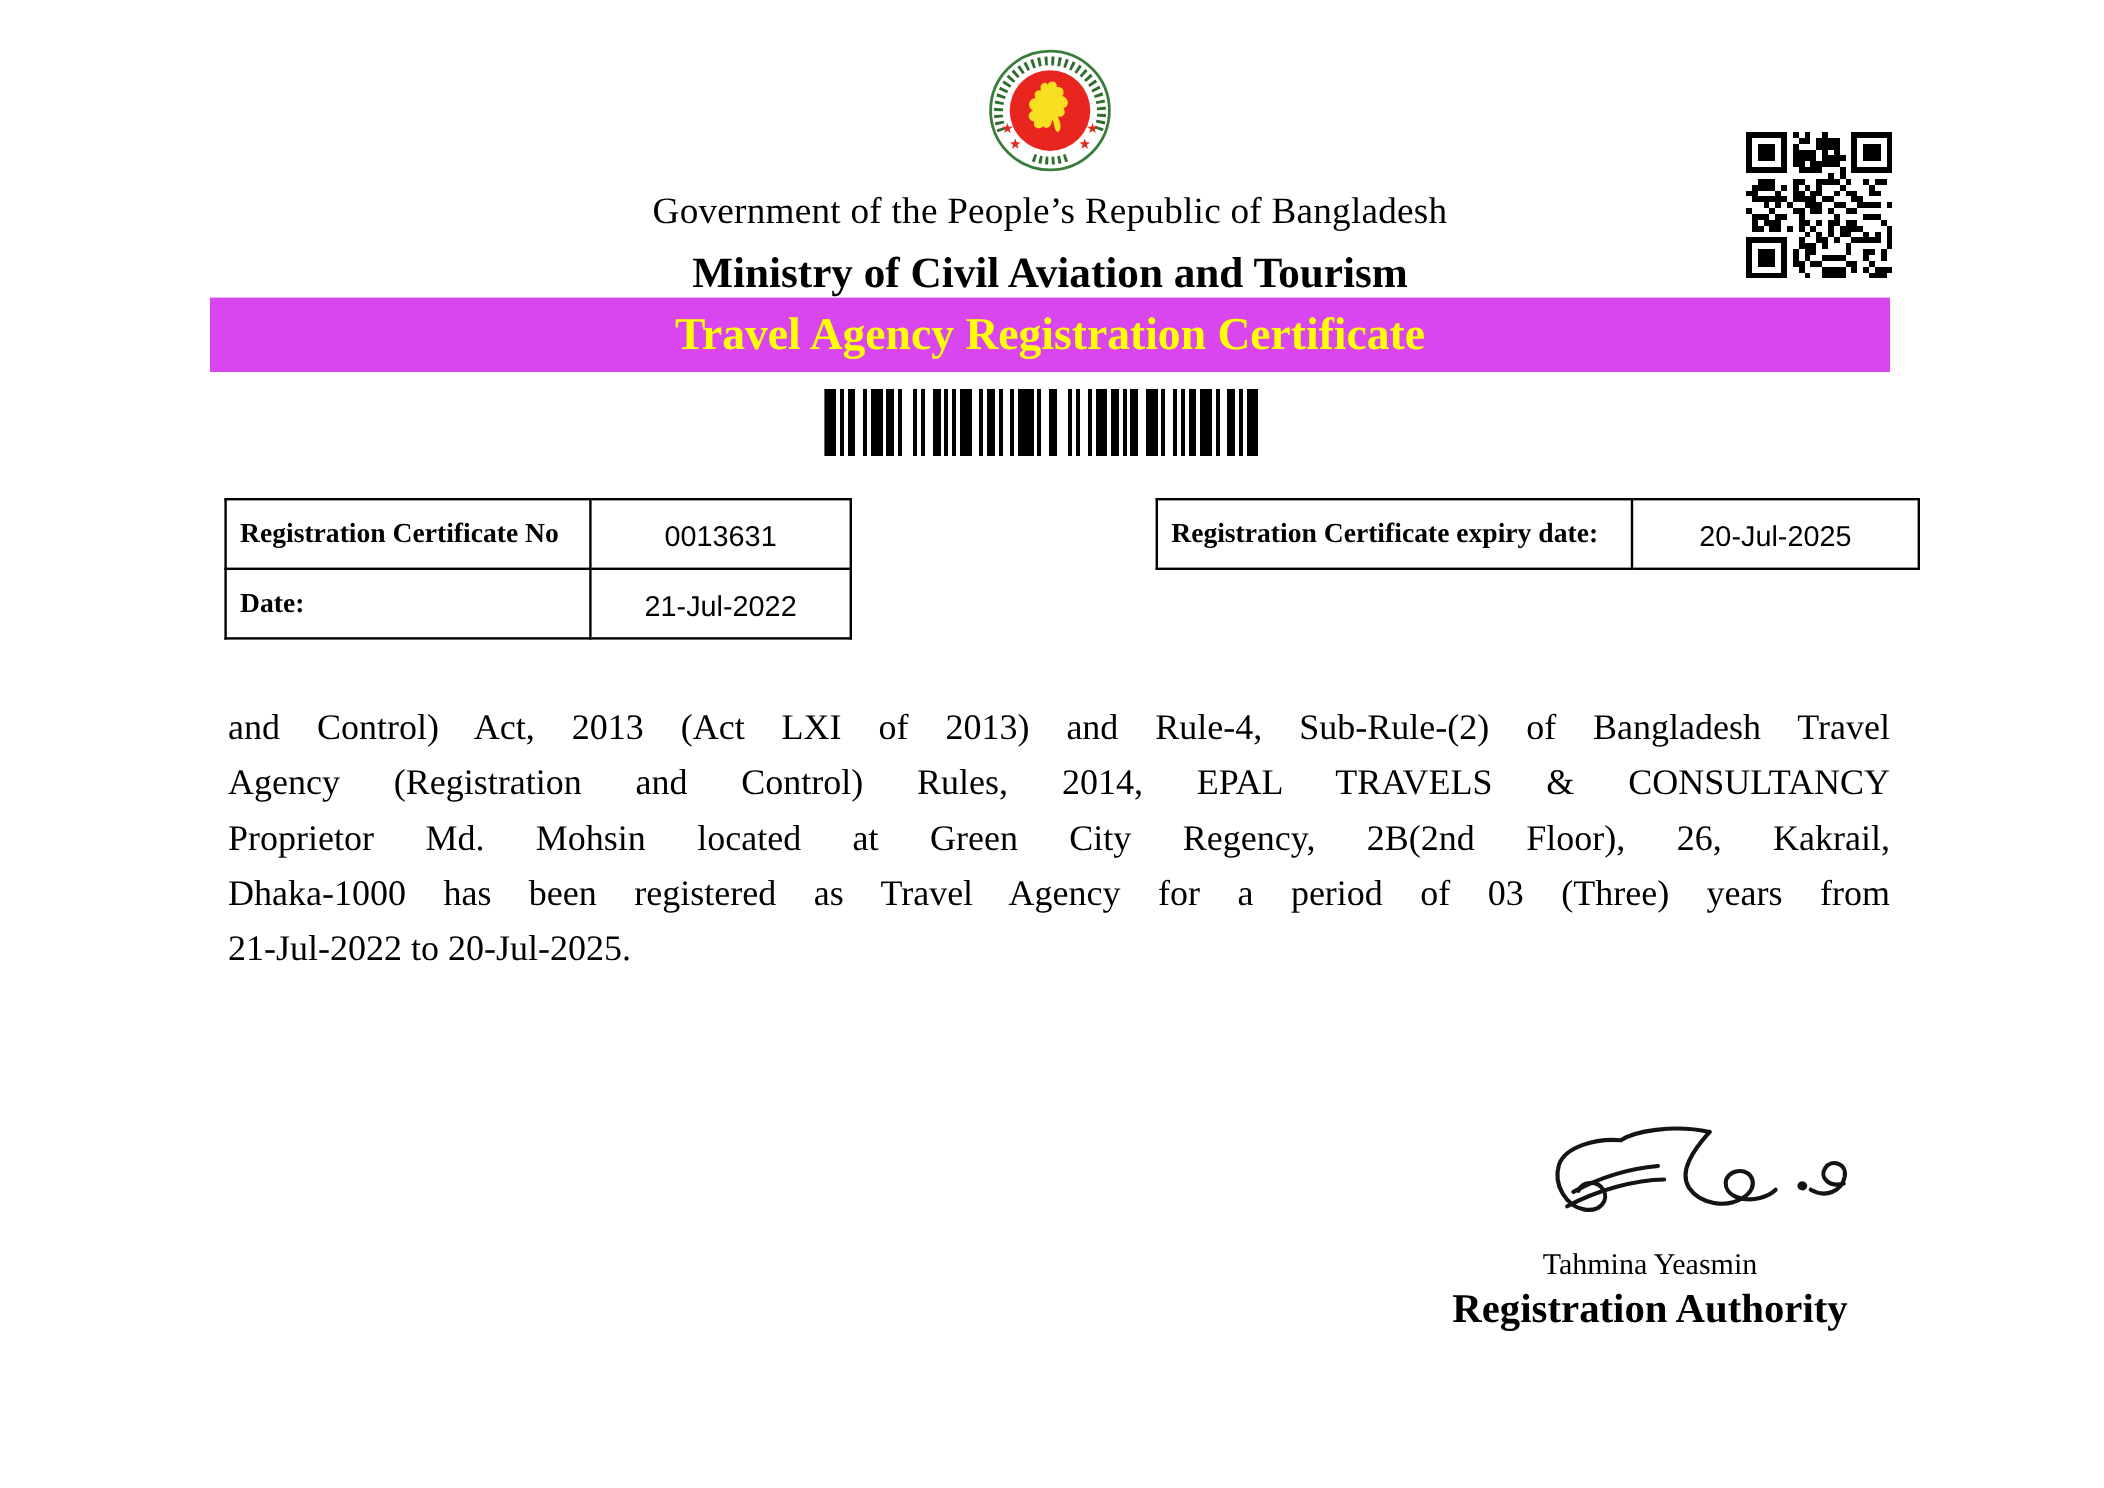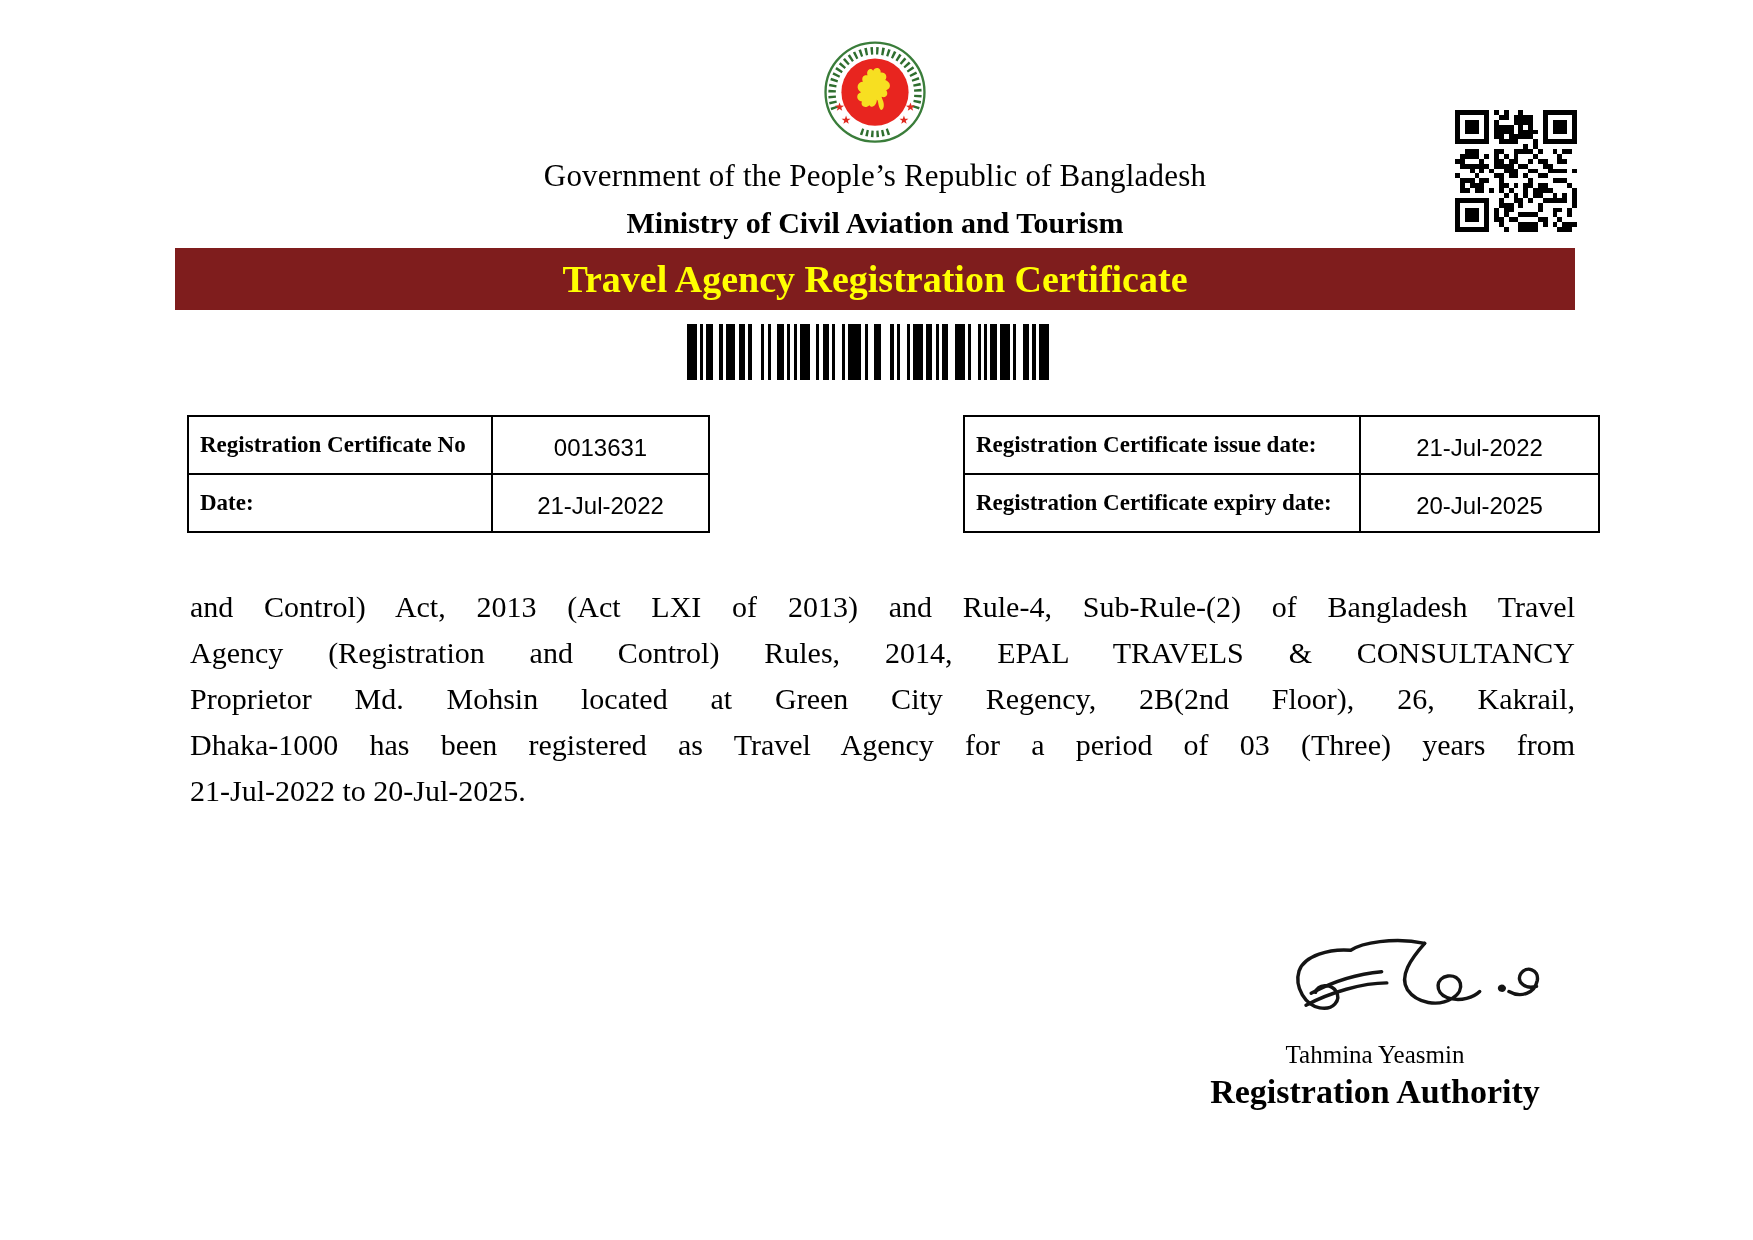--- a/index.html
+++ b/index.html
@@ -9,21 +9,21 @@
     background:#ffffff;
     font-family:"Liberation Serif",serif;
     color:#000;
     overflow:hidden;
     border-bottom:2px solid #c8c8c8;
   }
   
   .header{position:absolute;left:175px;top:38px;width:1400px;text-align:center;}
   .seal{width:116px;height:112px;display:block;margin:0 auto;}
   .gov-title{font-size:31px;font-weight:normal;margin-top:8px;letter-spacing:.2px;}
-  .ministry{font-size:30px;font-weight:bold;margin-top:12px;}
+  .ministry{font-size:36px;font-weight:bold;margin-top:12px;}
   .qr{position:absolute;left:1455px;top:110px;width:122px;height:122px;}
   
   .banner{
     position:absolute;left:175px;top:248px;width:1400px;height:62px;
     display:flex;align-items:center;justify-content:center;
     font-weight:bold;font-size:38px;
   }
   
   .barcode{position:absolute;left:687px;top:324px;width:368px;height:56px;}
   
@@ -295,21 +295,21 @@
       <rect x="5" y="5" width="25" height="25" fill="#fff"></rect>
       <rect x="10" y="10" width="15" height="15" fill="#000"></rect>
       <rect x="90" y="0" width="35" height="35" fill="#000"></rect>
       <rect x="95" y="5" width="25" height="25" fill="#fff"></rect>
       <rect x="100" y="10" width="15" height="15" fill="#000"></rect>
       <rect x="0" y="90" width="35" height="35" fill="#000"></rect>
       <rect x="5" y="95" width="25" height="25" fill="#fff"></rect>
       <rect x="10" y="100" width="15" height="15" fill="#000"></rect>
     </svg>
 
-  <div class="banner" id="banner" style="background: #7f1d1d; color: rgb(255, 255, 0);">
+  <div class="banner" id="banner" style="background: #d946ef; color: rgb(255, 255, 0);">
     <span>Travel Agency Registration Certificate</span>
   </div>
 
   <svg class="barcode" id="barcode-svg" shape-rendering="crispEdges" preserveAspectRatio="none" viewBox="0 0 368 56">
       <rect x="0" y="0" width="9.68421052631579" height="56" fill="#000"></rect>
       <rect x="12.912280701754385" y="0" width="3.2280701754385963" height="56" fill="#000"></rect>
       <rect x="19.36842105263158" y="0" width="6.456140350877193" height="56" fill="#000"></rect>
       <rect x="32.280701754385966" y="0" width="3.2280701754385963" height="56" fill="#000"></rect>
       <rect x="38.73684210526316" y="0" width="9.68421052631579" height="56" fill="#000"></rect>
       <rect x="51.64912280701754" y="0" width="6.456140350877193" height="56" fill="#000"></rect>
@@ -354,24 +354,20 @@
     </tr>
     <tr>
       <td class="lbl">Date:</td>
       <td class="val">21-Jul-2022</td>
     </tr>
   </tbody>
     </table>
 
   <table class="reg tbl-right">
     <tbody>
-        <tr>
-      <td class="lbl">Registration Certificate issue date:</td>
-      <td class="val">21-Jul-2022</td>
-    </tr>
     <tr>
       <td class="lbl">Registration Certificate expiry date:</td>
       <td class="val">20-Jul-2025</td>
     </tr>
   </tbody>
     </table>
 
   <div class="bodytext">
     <div class="body-line">and Control) Act, 2013 (Act LXI of 2013) and Rule-4, Sub-Rule-(2) of Bangladesh Travel</div>
     <div class="body-line">Agency (Registration and Control) Rules, 2014, EPAL TRAVELS &amp; CONSULTANCY</div>

